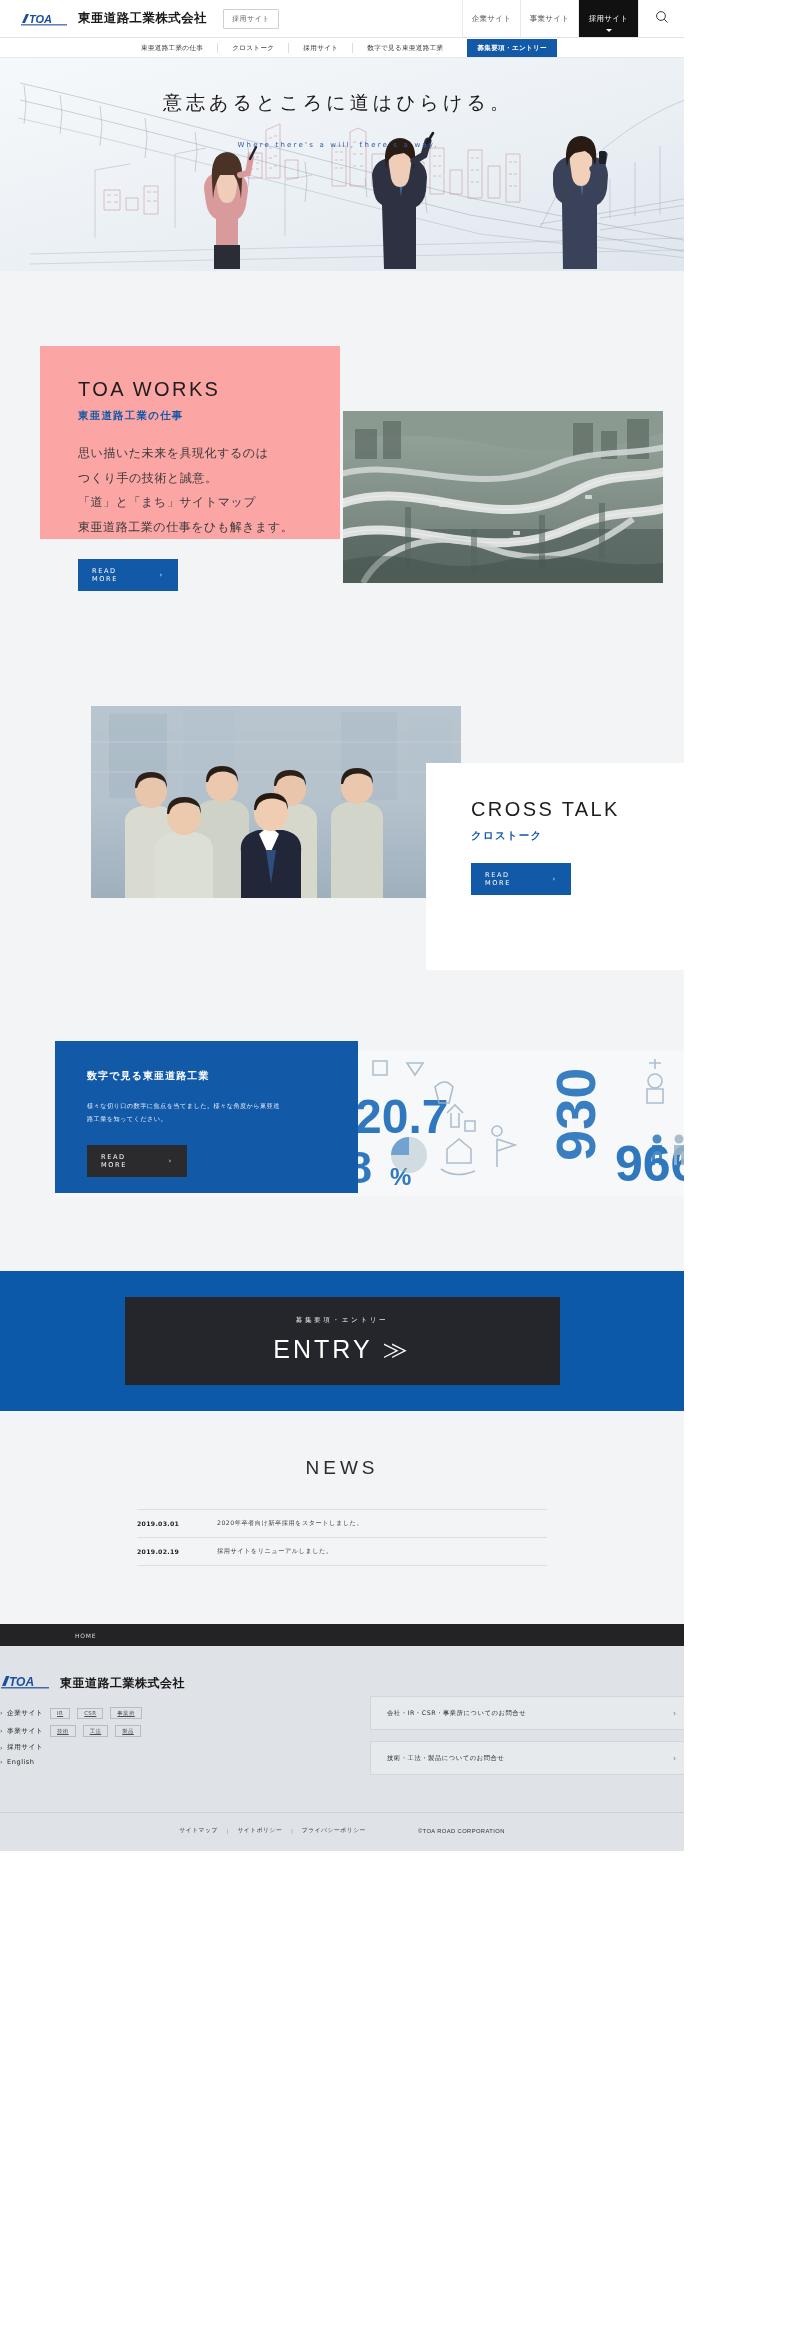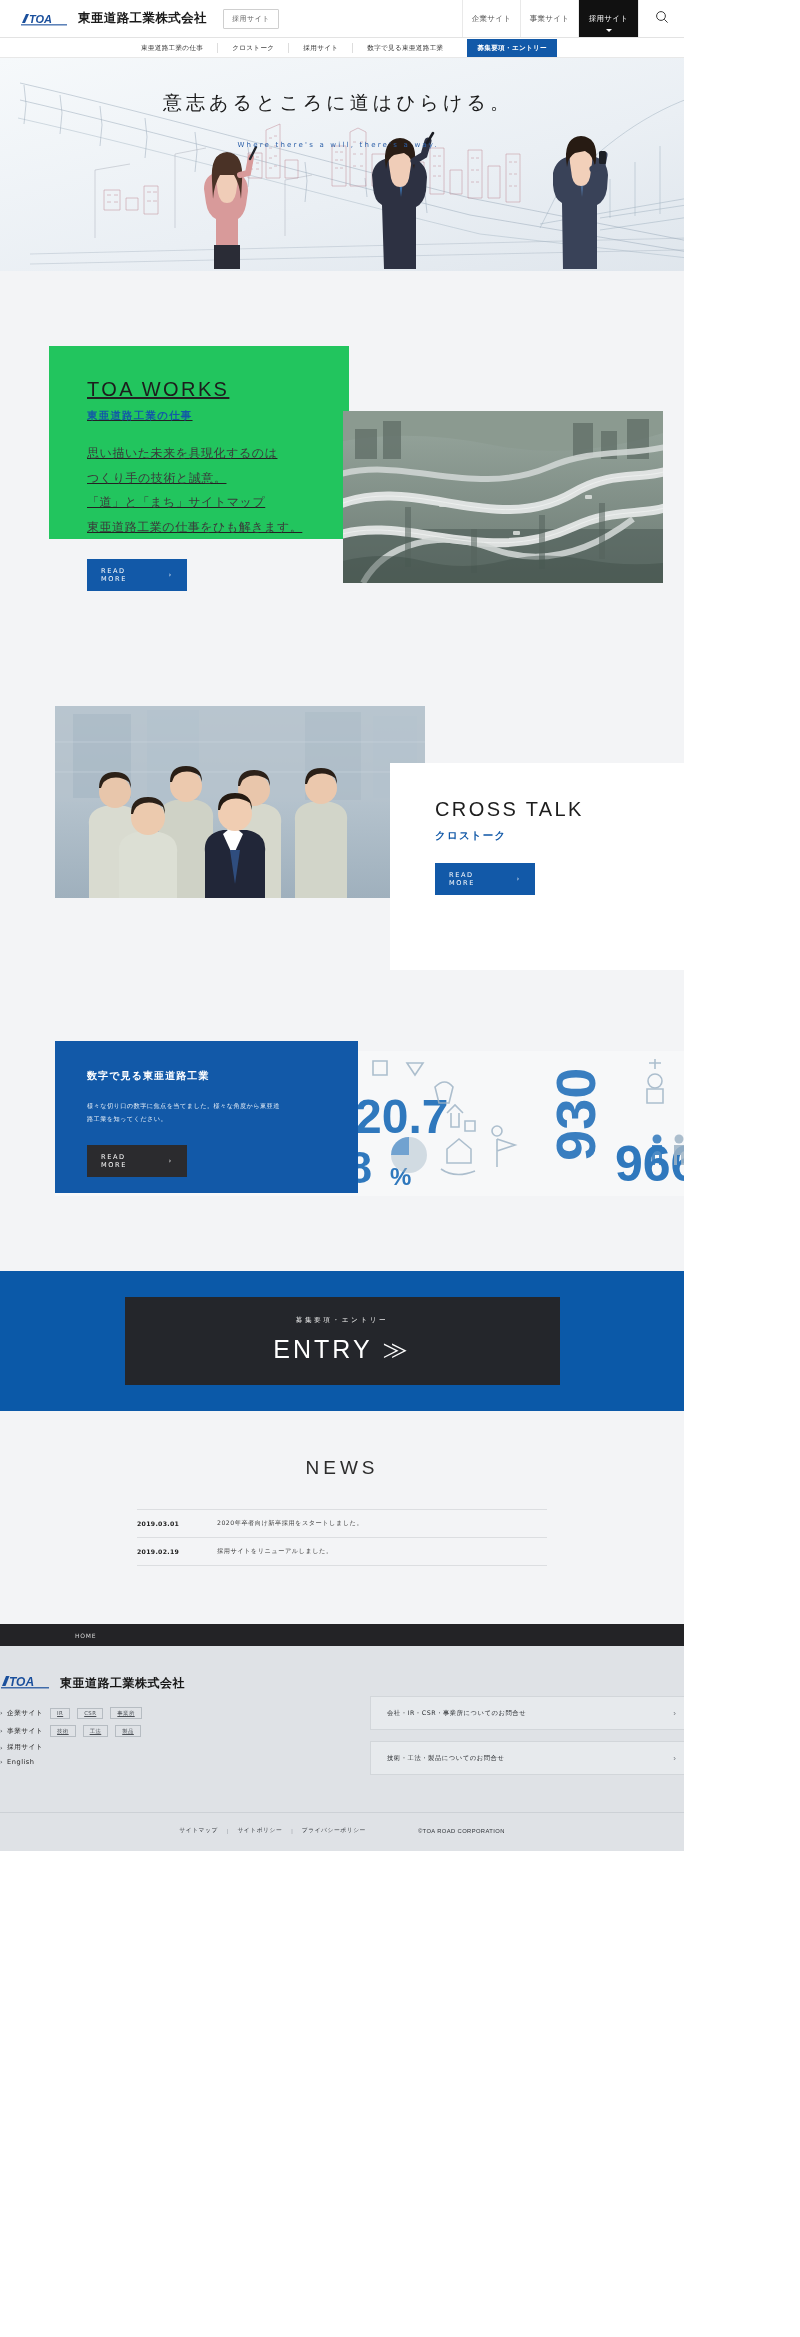--- a/index.html
+++ b/index.html
@@ -102,30 +102,30 @@
     justify-content:center; gap:26px; background:#1259a8; color:#fff;
     font-size:6.6px; letter-spacing:1.6px; padding:8px 14px; width:100px;
     text-decoration:none; font-family:"DejaVu Sans",sans-serif;
   }
   .readmore.dark { background:#2b2b2e; }
   .readmore .chev { font-size:7px; opacity:.85; }
 
   
   .works-wrap { position:relative; height:300px; }
   .works-card {
-    position:absolute; left:49px; top:0; width:300px; height:193px;
-    background:#22c55e; padding:32px 0 0 38px;text-decoration:underline;
+    position:absolute; left:40px; top:0; width:300px; height:193px;
+    background:#fca5a5; padding:32px 0 0 38px;
   }
   .works-photo {
     position:absolute; left:343px; top:65px; width:320px; height:172px;
     overflow:hidden; background:#6d7f86;
   }
 
   
-  .ct-wrap { position:relative; height:290px; }
+  .ct-wrap { position:relative; height:290px;margin-left:36px; }
   .ct-photo {
     position:absolute; left:55px; top:0; width:370px; height:192px;
     overflow:hidden; background:#c4ccd3;
   }
   .ct-card {
     position:absolute; left:390px; top:57px; width:355px; height:207px;
     background:#fff; padding:35px 0 0 45px;
   }
 
   

